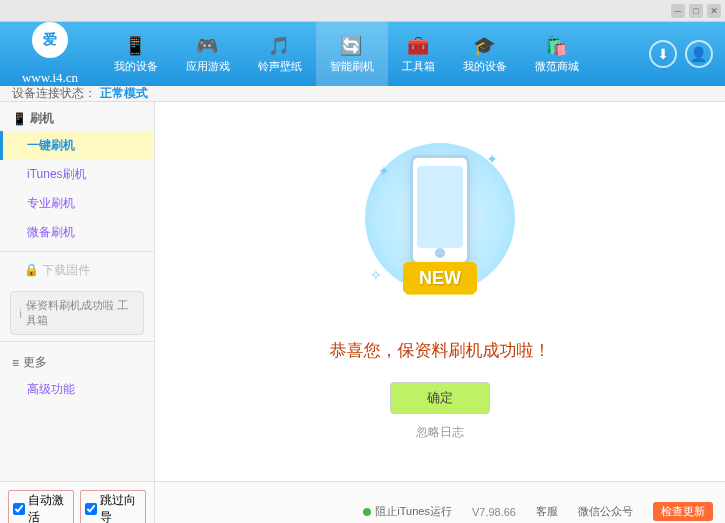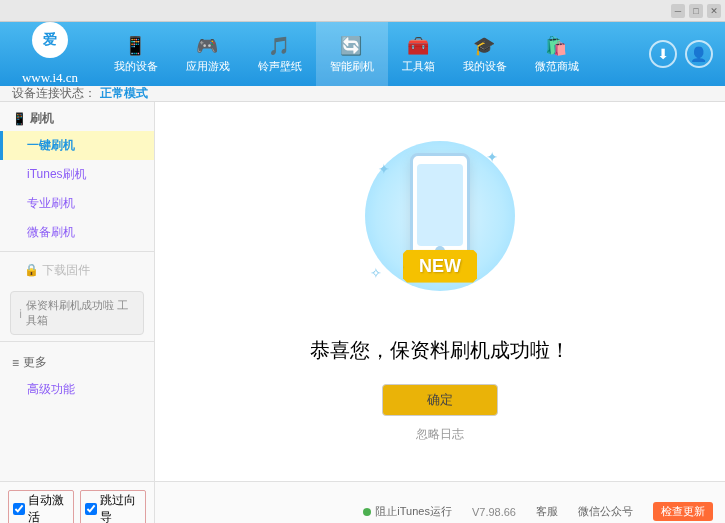--- a/index.html
+++ b/index.html
@@ -274,21 +274,21 @@
       color: #88ccee;
       font-size: 14px;
       z-index: 3;
     }
     .sparkle-1 { top: 20px; left: 18px; }
     .sparkle-2 { top: 8px; right: 22px; }
     .sparkle-3 { bottom: 40px; left: 10px; }
     
     .new-badge {
       position: absolute;
-      bottom: 38px;
+      bottom: 28px;
       left: 50%;
       transform: translateX(-50%);
       background: #f5c100;
       color: white;
       font-weight: bold;
       font-size: 18px;
       padding: 6px 16px;
       border-radius: 4px;
       z-index: 5;
       white-space: nowrap;
@@ -309,29 +309,29 @@
       content: '✦';
       position: absolute;
       right: -8px;
       top: 50%;
       transform: translateY(-50%);
       font-size: 10px;
       color: #f5c100;
     }
 
     .success-text {
-      font-size: 20px;
-      color: #000000;
+      font-size: 17px;
+      color: #c2410c;
       margin-bottom: 20px;
       font-weight: normal;
     }
     .confirm-btn {
-      width: 116px;
+      width: 100px;
       height: 32px;
-      background: #eab308;
+      background: #bef264;
       border: 1px solid #ccc;
       border-radius: 4px;
       font-size: 13px;
       color: #444;
       cursor: pointer;
       margin-bottom: 10px;
     }
     .ignore-link {
       font-size: 12px;
       color: #999;

